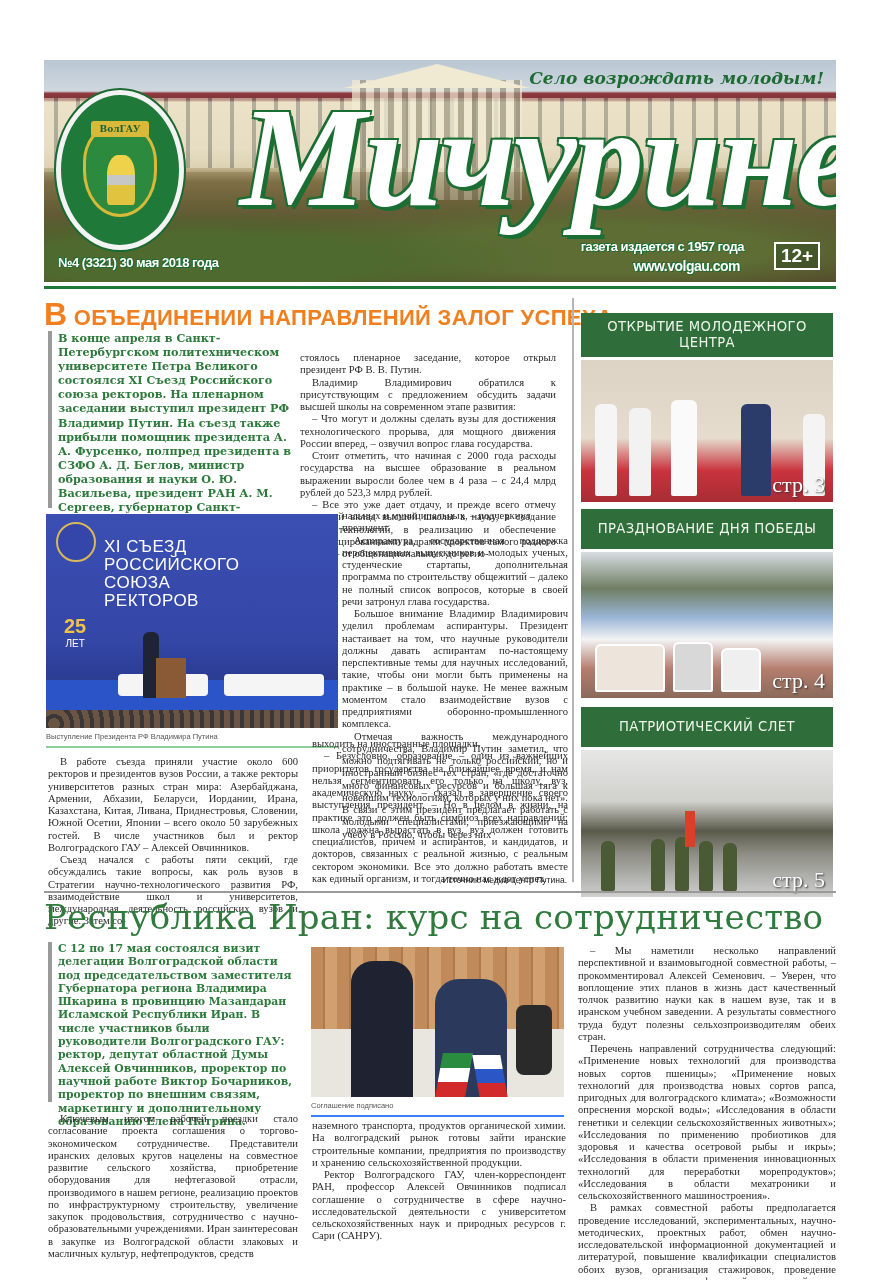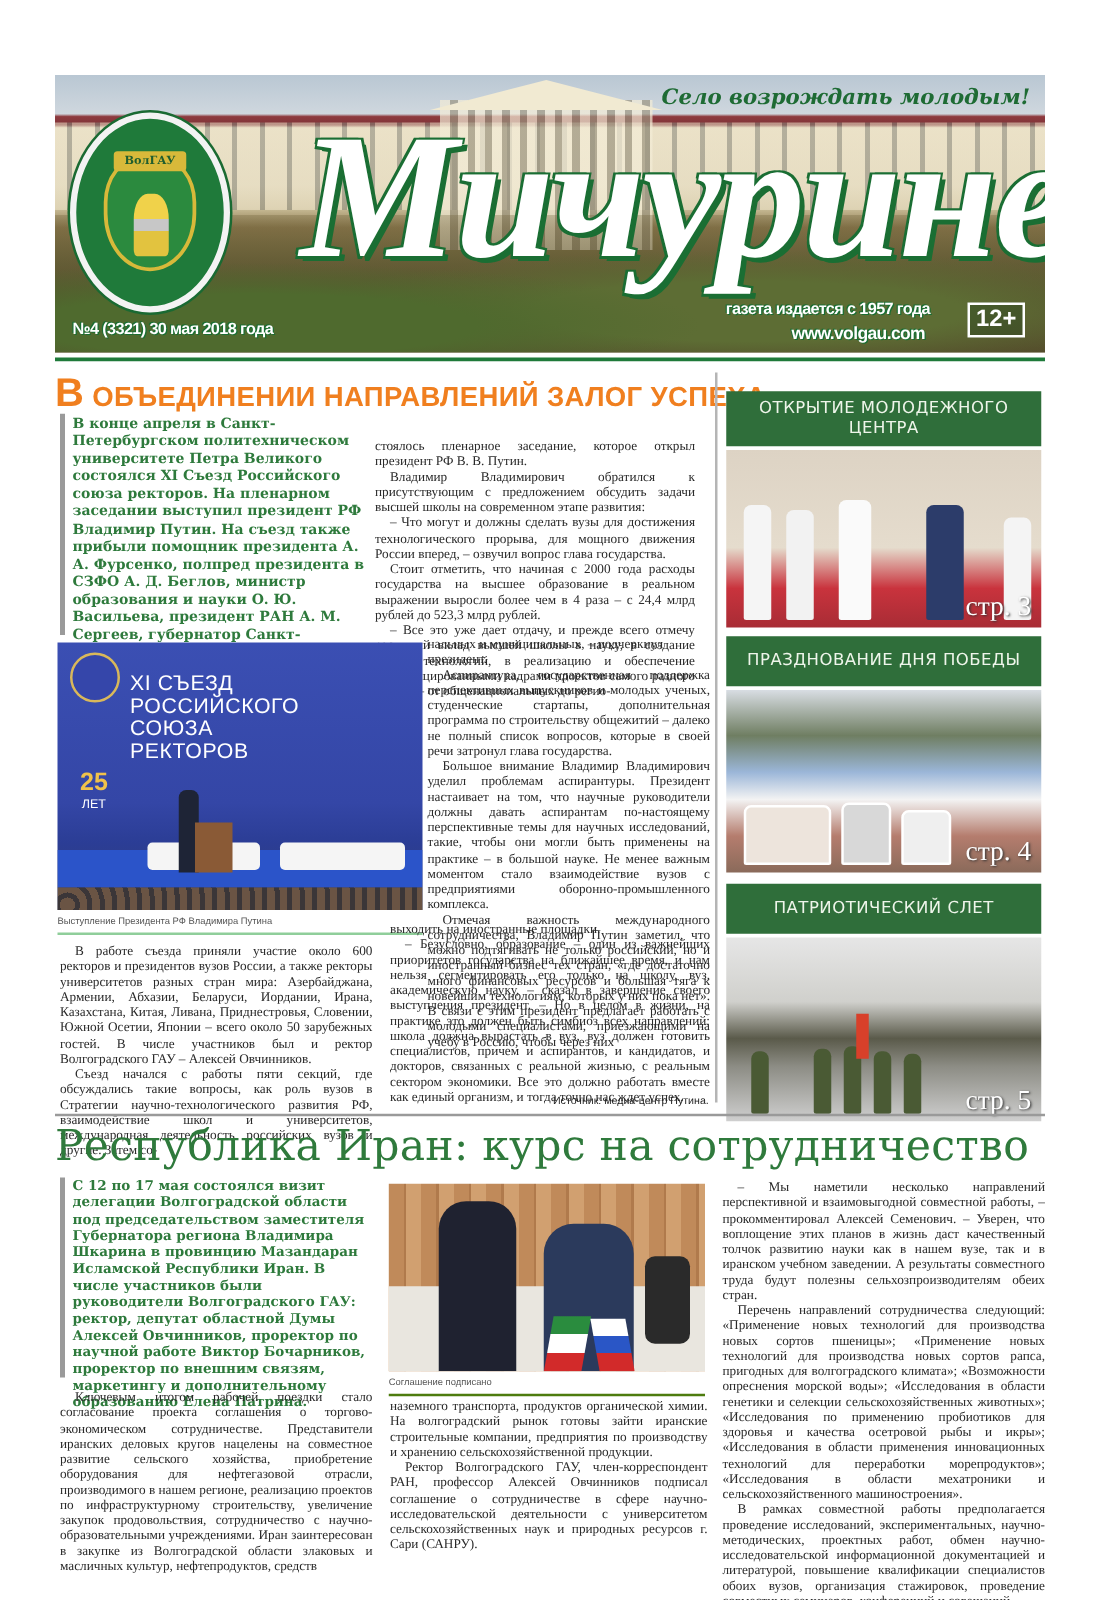--- a/index.html
+++ b/index.html
@@ -197,21 +197,21 @@
   .photo2 .man1 { position: absolute; left: 40px; top: 14px; width: 62px; height: 136px; background: #1f2230; border-radius: 22px 22px 0 0; }
   .photo2 .man2 { position: absolute; left: 124px; top: 32px; width: 72px; height: 118px; background: #2b3a5c; border-radius: 24px 24px 0 0; }
   .photo2 .flag-ir { position: absolute; left: 128px; top: 106px; width: 30px; height: 44px;
     background: linear-gradient(180deg, #2a8c3e 0 33%, #ffffff 33% 66%, #d22a2a 66%); transform: skewX(-10deg); }
   .photo2 .flag-ru { position: absolute; left: 165px; top: 108px; width: 28px; height: 42px;
     background: linear-gradient(180deg, #ffffff 0 33%, #2a56c6 33% 66%, #d22a2a 66%); transform: skewX(10deg); }
   .photo2 .chair { position: absolute; left: 205px; top: 58px; width: 36px; height: 70px; background: #2a2a2a; border-radius: 8px; }
   .cap2 {
     position: absolute; left: 311px; top: 1101px; width: 253px;
     font-family: "Liberation Sans", sans-serif; font-size: 7.5px; color: #555;
-    padding-bottom: 5px; border-bottom: 2px solid #4d7c0f;
+    padding-bottom: 5px; border-bottom: 2px solid #3b82f6;
   }
 </style>
 </head>
 <body>
 
 <div class="masthead">
   <div class="building"></div>
   <div class="portico"></div>
   <div class="pediment"></div>
   <div class="trees"></div>

